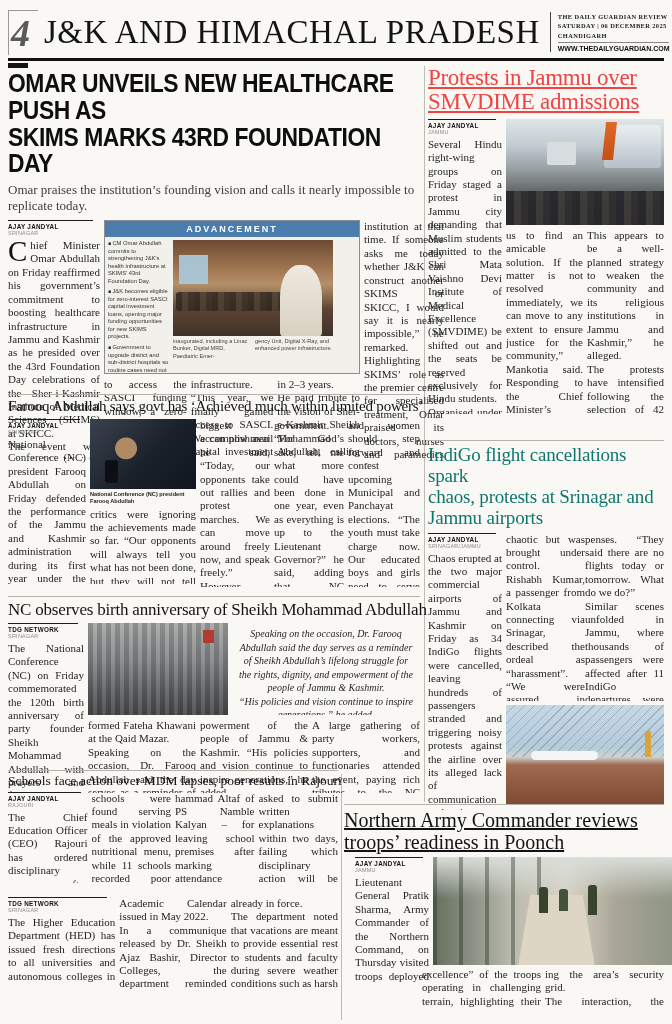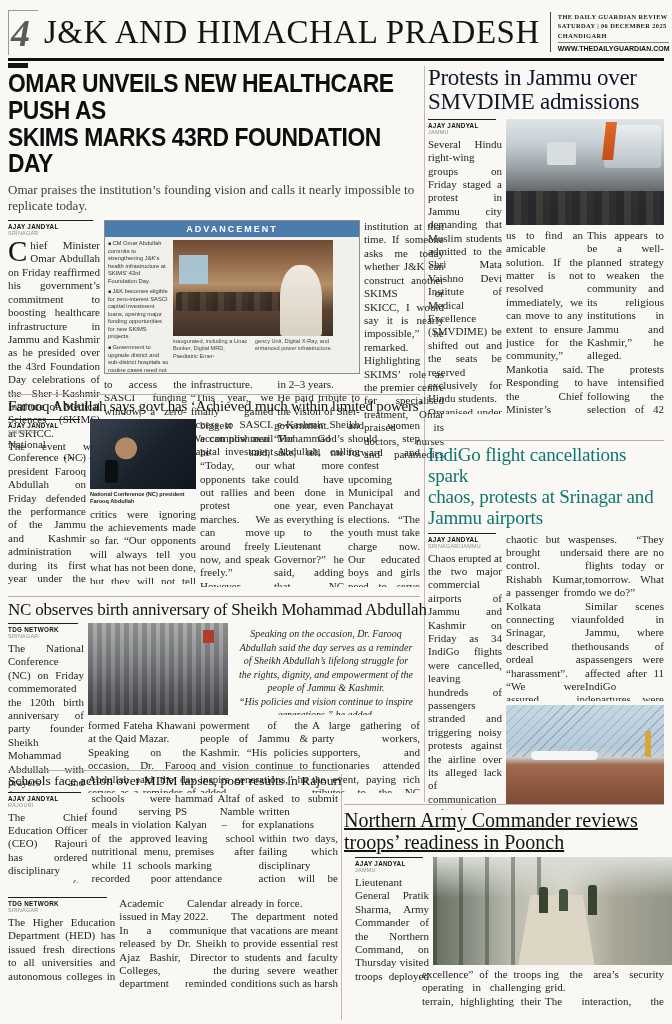--- a/index.html
+++ b/index.html
@@ -44,21 +44,21 @@
   .abul::before{content:"■ ";color:#15233f;font-size:5px;}
   .advright{width:160px;}
   .sk-photo{width:160px;height:96px;}
   .advcaps{display:flex;gap:4px;margin-top:2px;}
   .advcaps .pcap{width:78px;}
   .sk-under{display:flex;gap:4px;margin-top:4px;height:84px;}
   .sk-under .col{flex:1;}
   .sk-c5{width:80px;flex:none;height:244px;}
   
   .protests{position:absolute;left:428px;top:66px;width:236px;height:372px;}
-  .pr-head{font:400 23px/1.06 "Liberation Serif",serif;letter-spacing:-.3px;white-space:pre-line;color:#0f172a;}
+  .pr-head{font:400 23px/1.06 "Liberation Serif",serif;letter-spacing:-.3px;white-space:pre-line;color:#ef4444;text-decoration:underline;}
   .pr-body{display:flex;gap:4px;margin-top:4px;height:296px;}
   .pr-c1{width:74px;flex:none;}
   .pr-c1 .col{height:276px;}
   .pr-right{width:158px;flex:none;}
   .pr-photo{width:158px;height:106px;}
   .pr-under{display:flex;gap:4px;margin-top:4px;height:184px;}
   .pr-under .col{flex:1;}
   
   .farooq{position:absolute;left:8px;top:394px;width:412px;height:198px;border-top:1px solid #b5b1a9;padding-top:4px;}
   .fa-head{font:400 15px/1 "Liberation Serif",serif;letter-spacing:-.2px;white-space:nowrap;color:#131313;}

